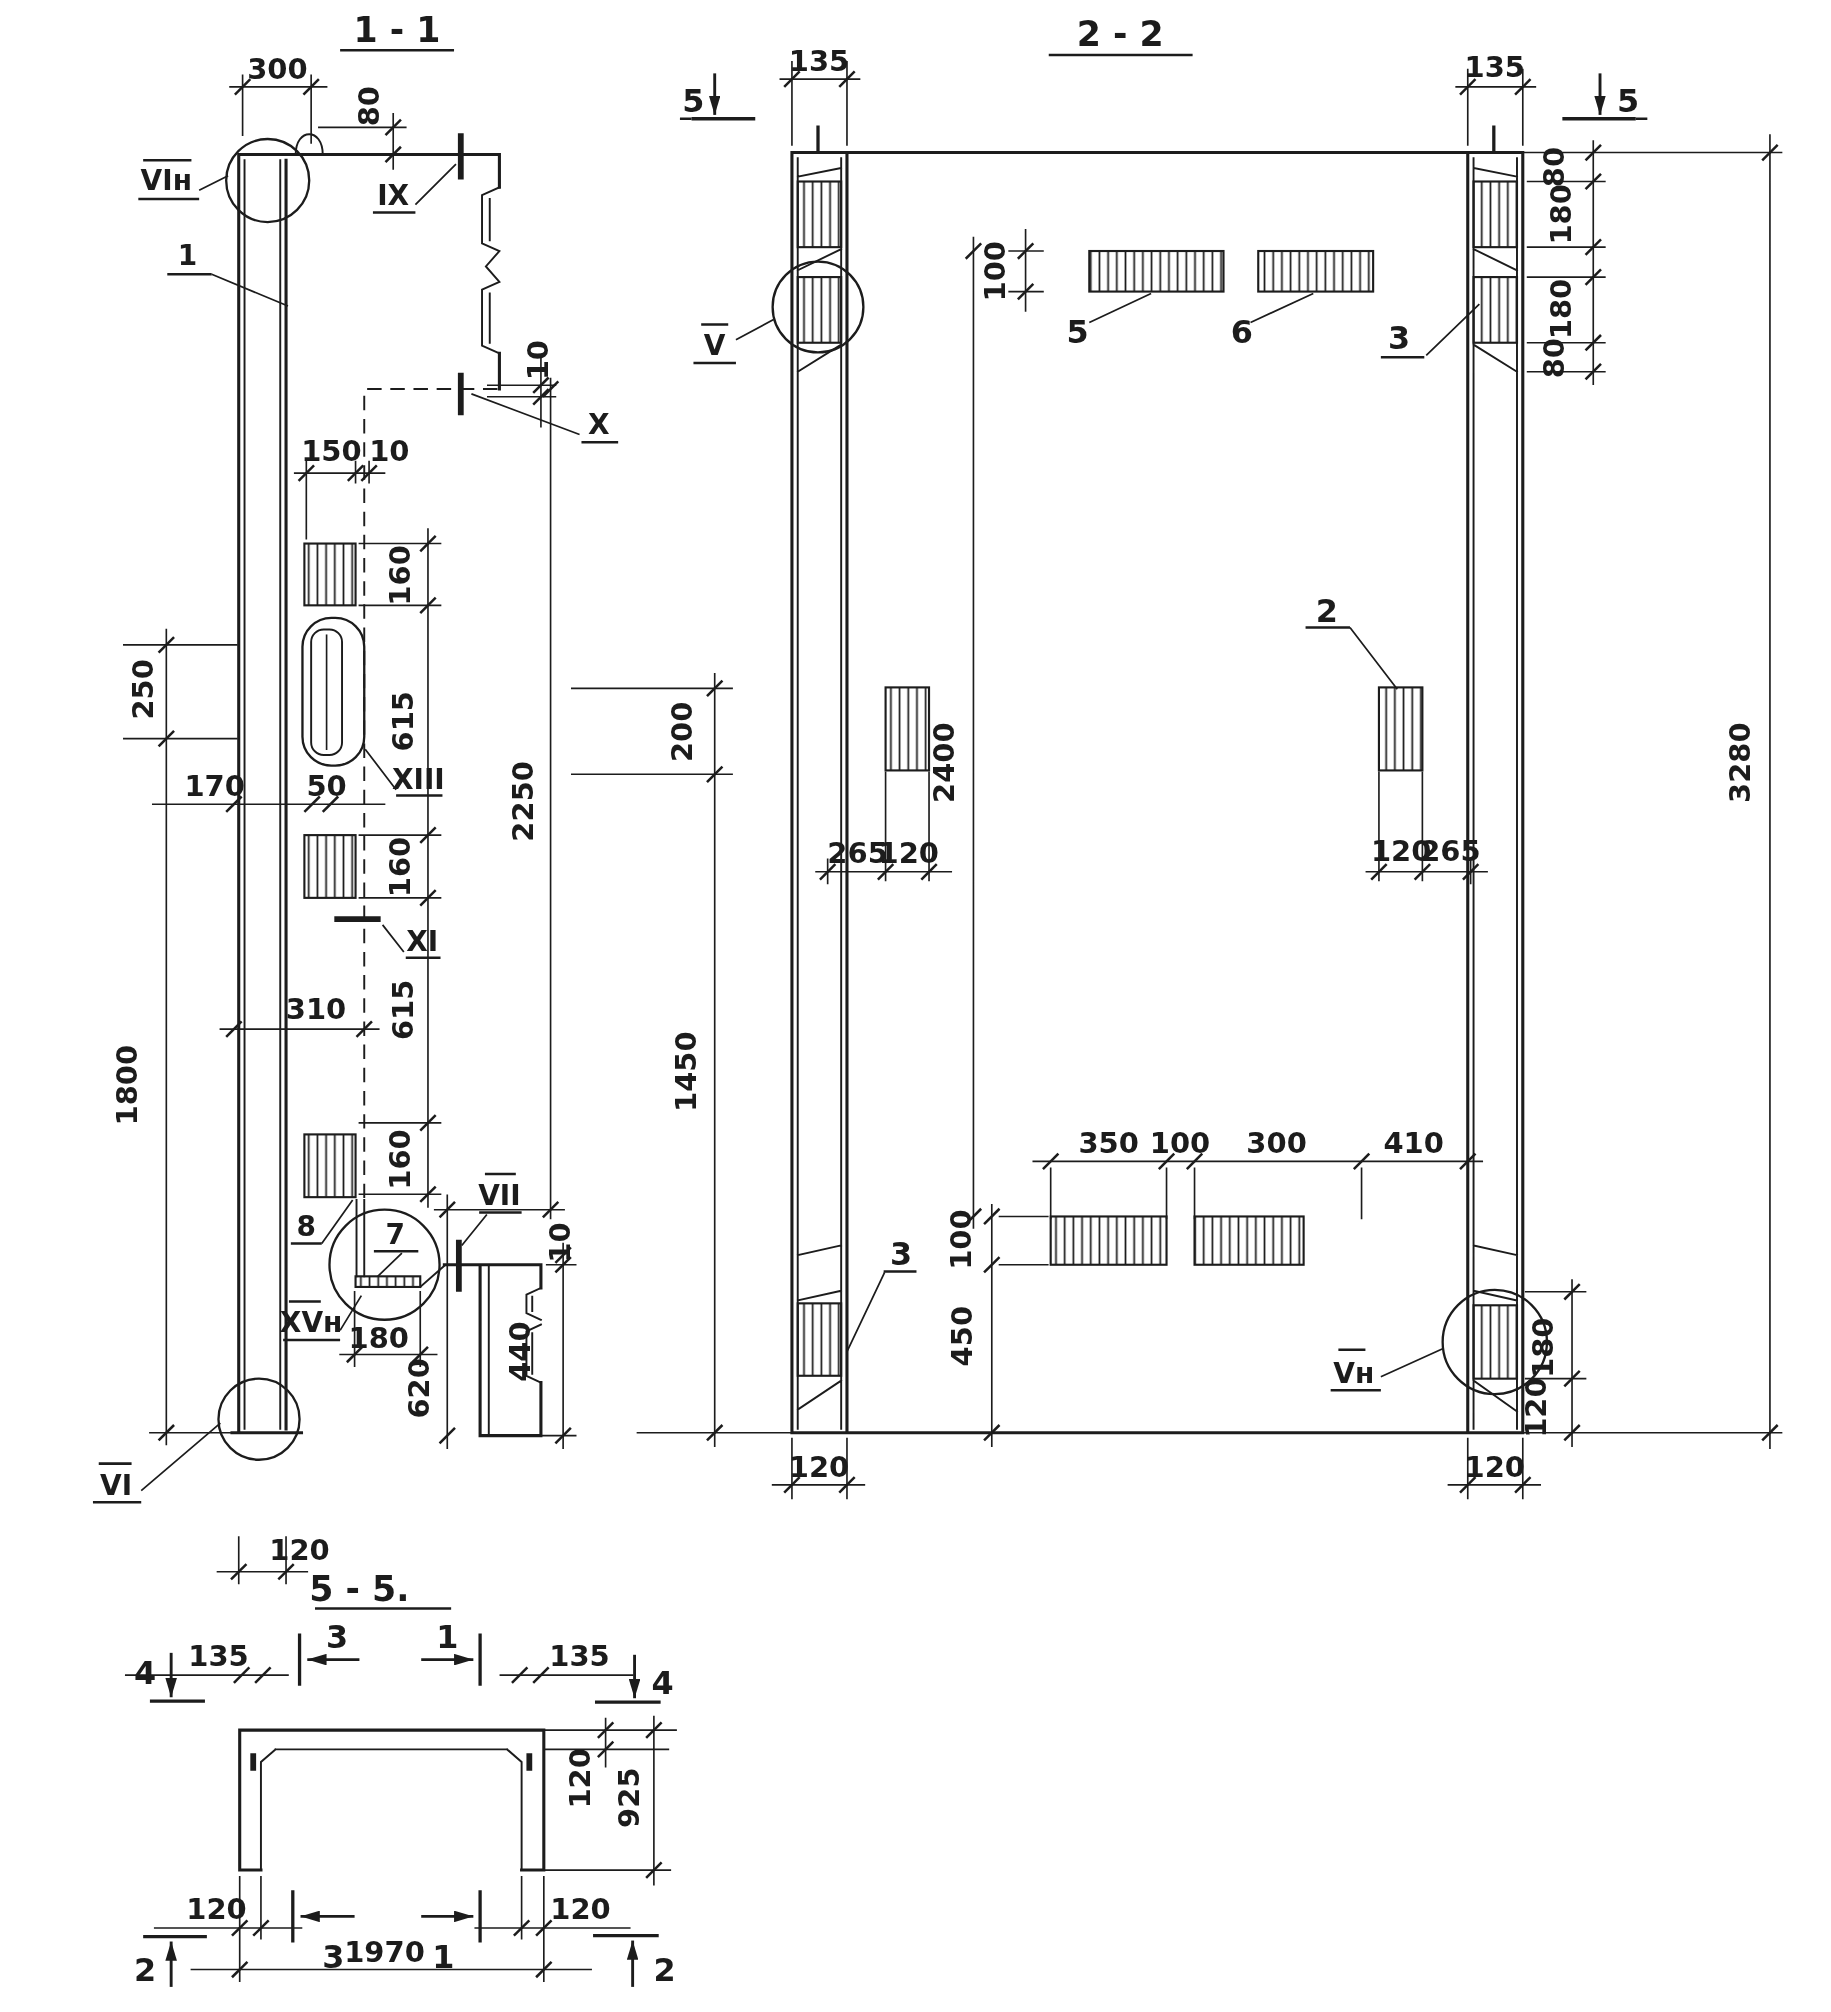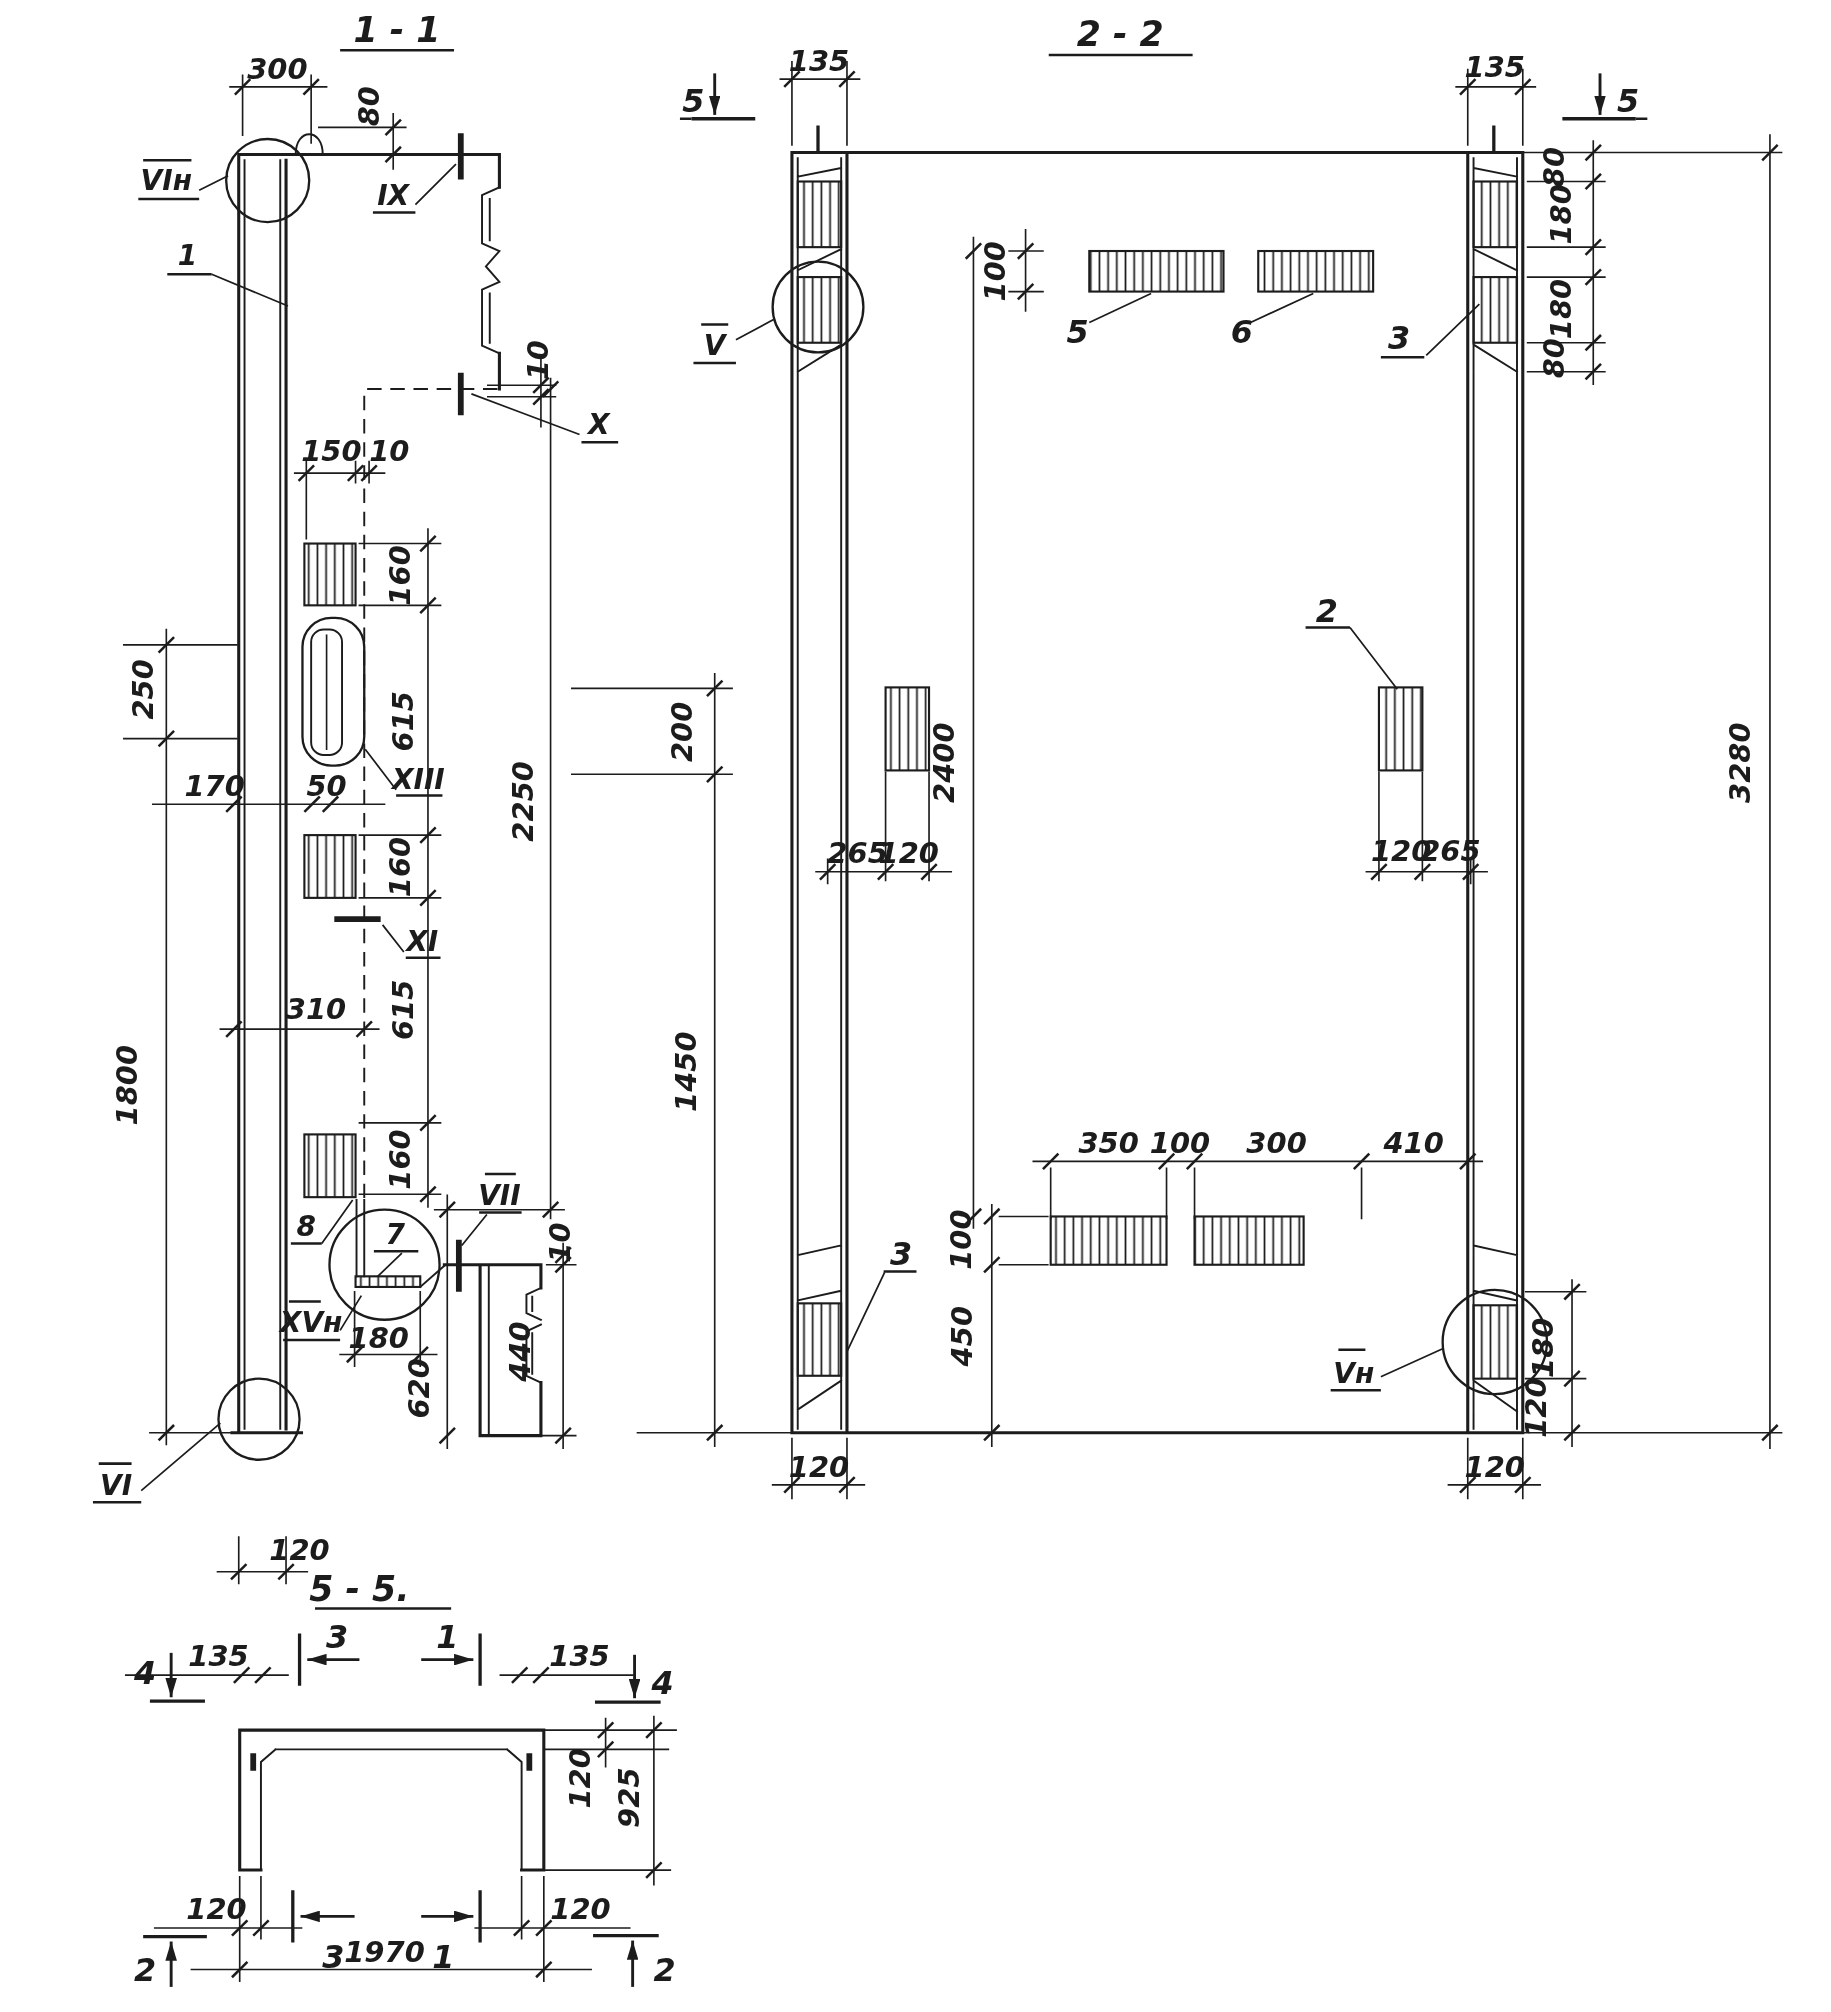--- a/index.html
+++ b/index.html
@@ -1,16 +1,16 @@
 <!DOCTYPE html>
 <html><head>
 <meta charset="utf-8">
 <style>
   html,body{margin:0;padding:0;background:#ffffff;}
-  .sheet{position:relative;width:1832px;height:2012px;background:#ffffff;overflow:hidden;font-style:italic;}
+  .sheet{position:relative;width:1832px;height:2012px;background:#ffffff;overflow:hidden;}
   svg{display:block;}
   svg text{font-family:"DejaVu Sans","Liberation Sans",sans-serif;font-weight:700;fill:#1c1c1c;}
   .dim{font-size:30px;}
   .ttl{font-size:36px;}
   .mk{font-size:33px;}
   .lb{font-size:29px;}
   .o3{stroke:#1c1c1c;stroke-width:3.2;fill:none;stroke-linecap:square;}
   .o2{stroke:#1c1c1c;stroke-width:2;fill:none;stroke-linecap:square;}
   .t1{stroke:#1c1c1c;stroke-width:1.7;fill:none;stroke-linecap:square;}
   .ldr{stroke:#1c1c1c;stroke-width:1.8;fill:none;}

